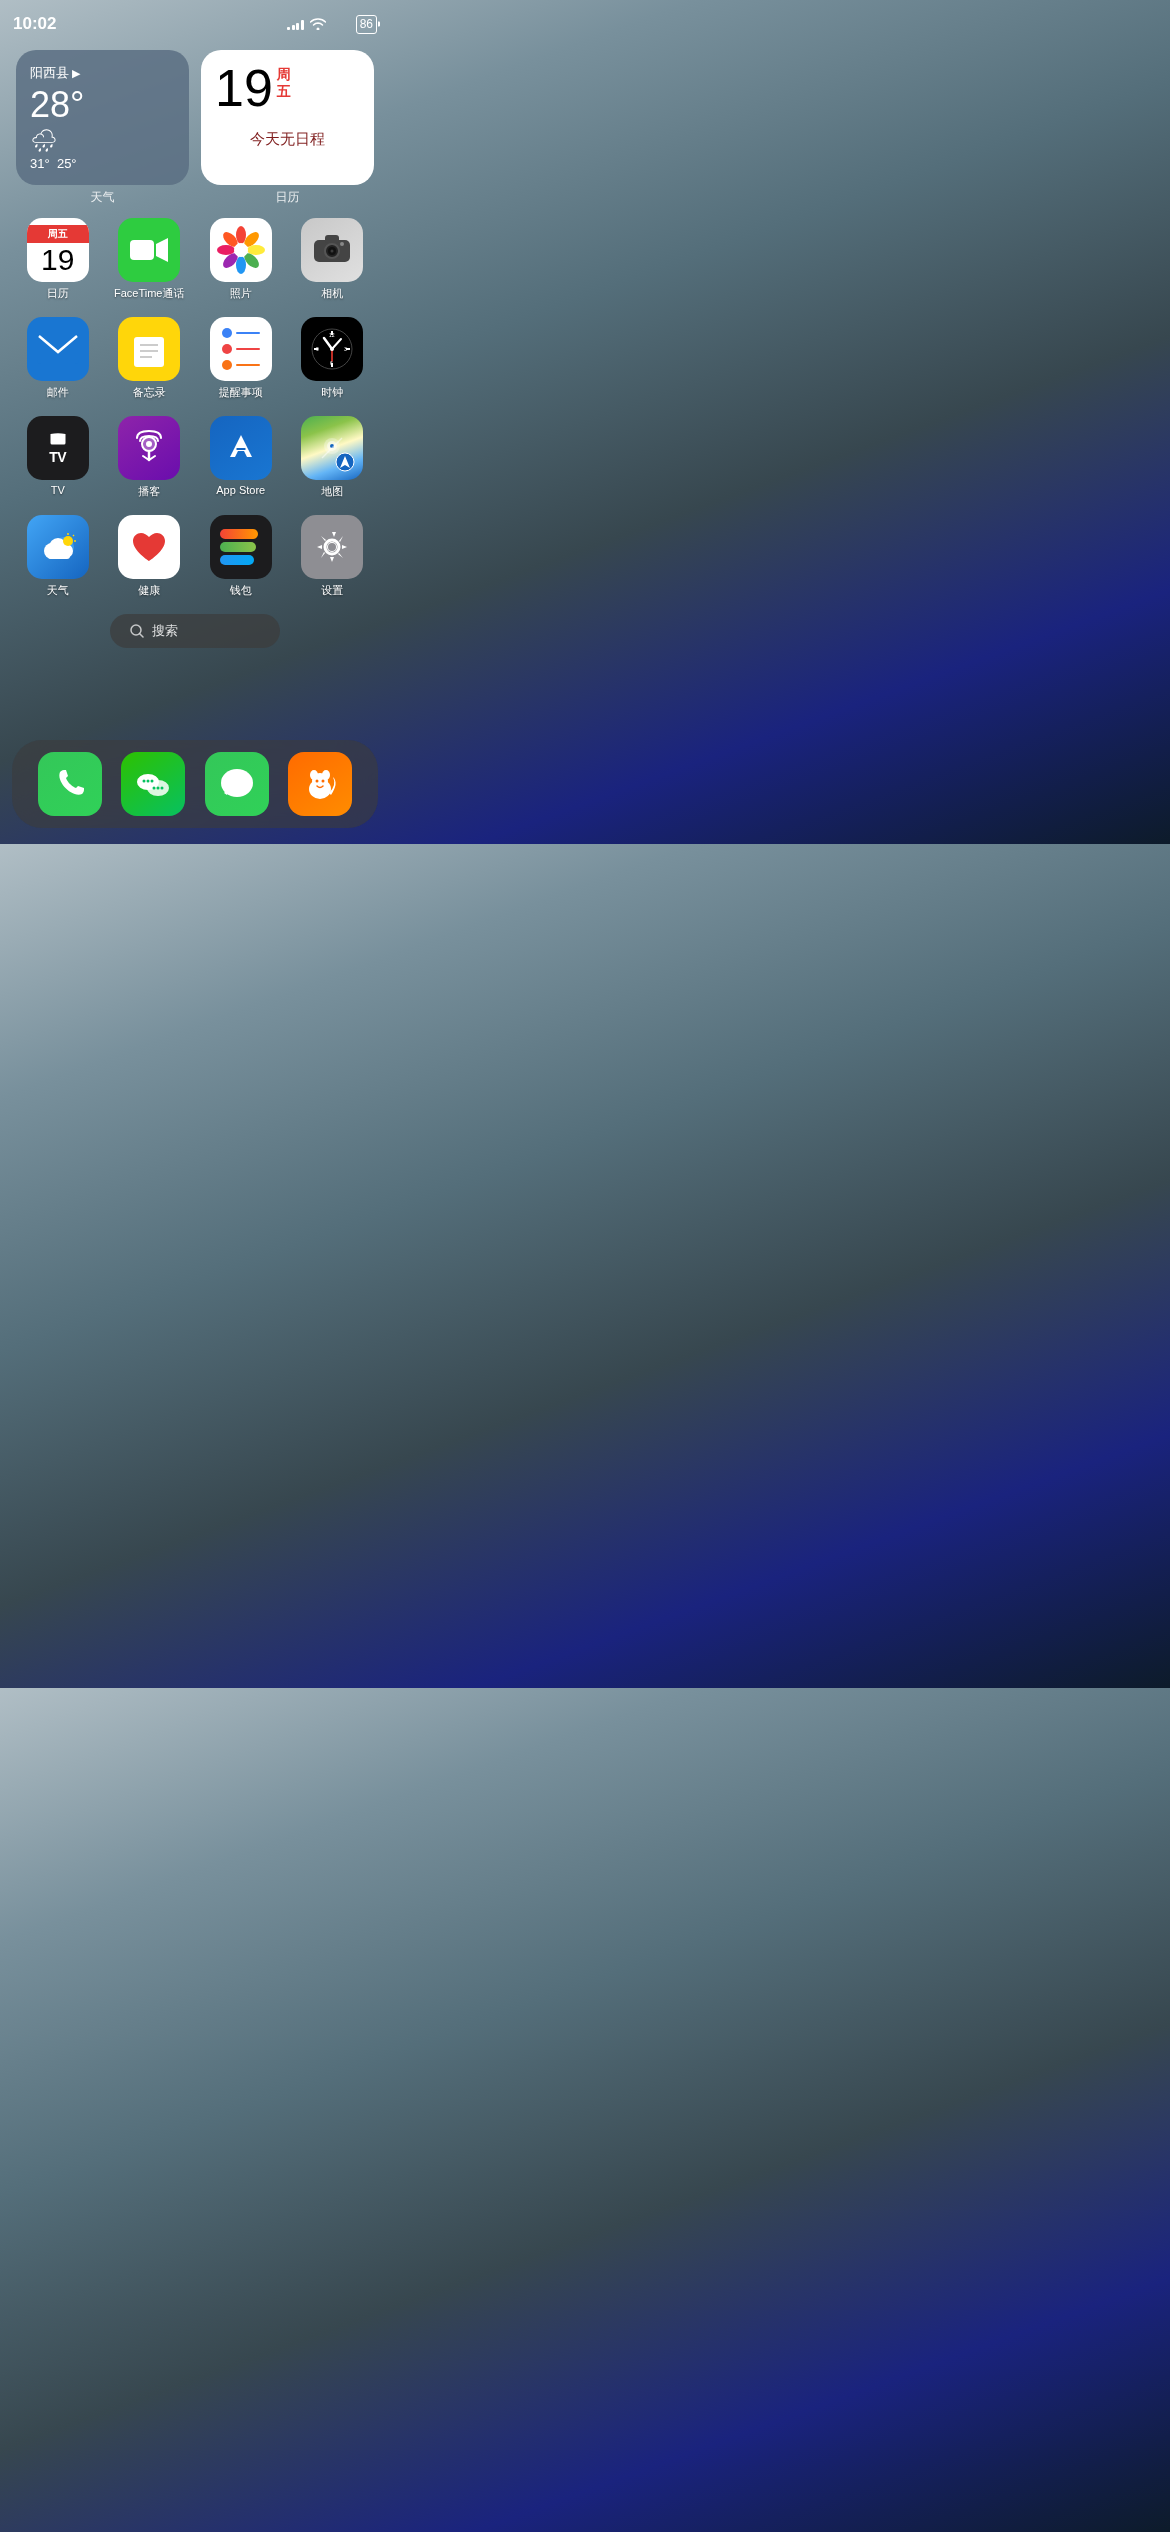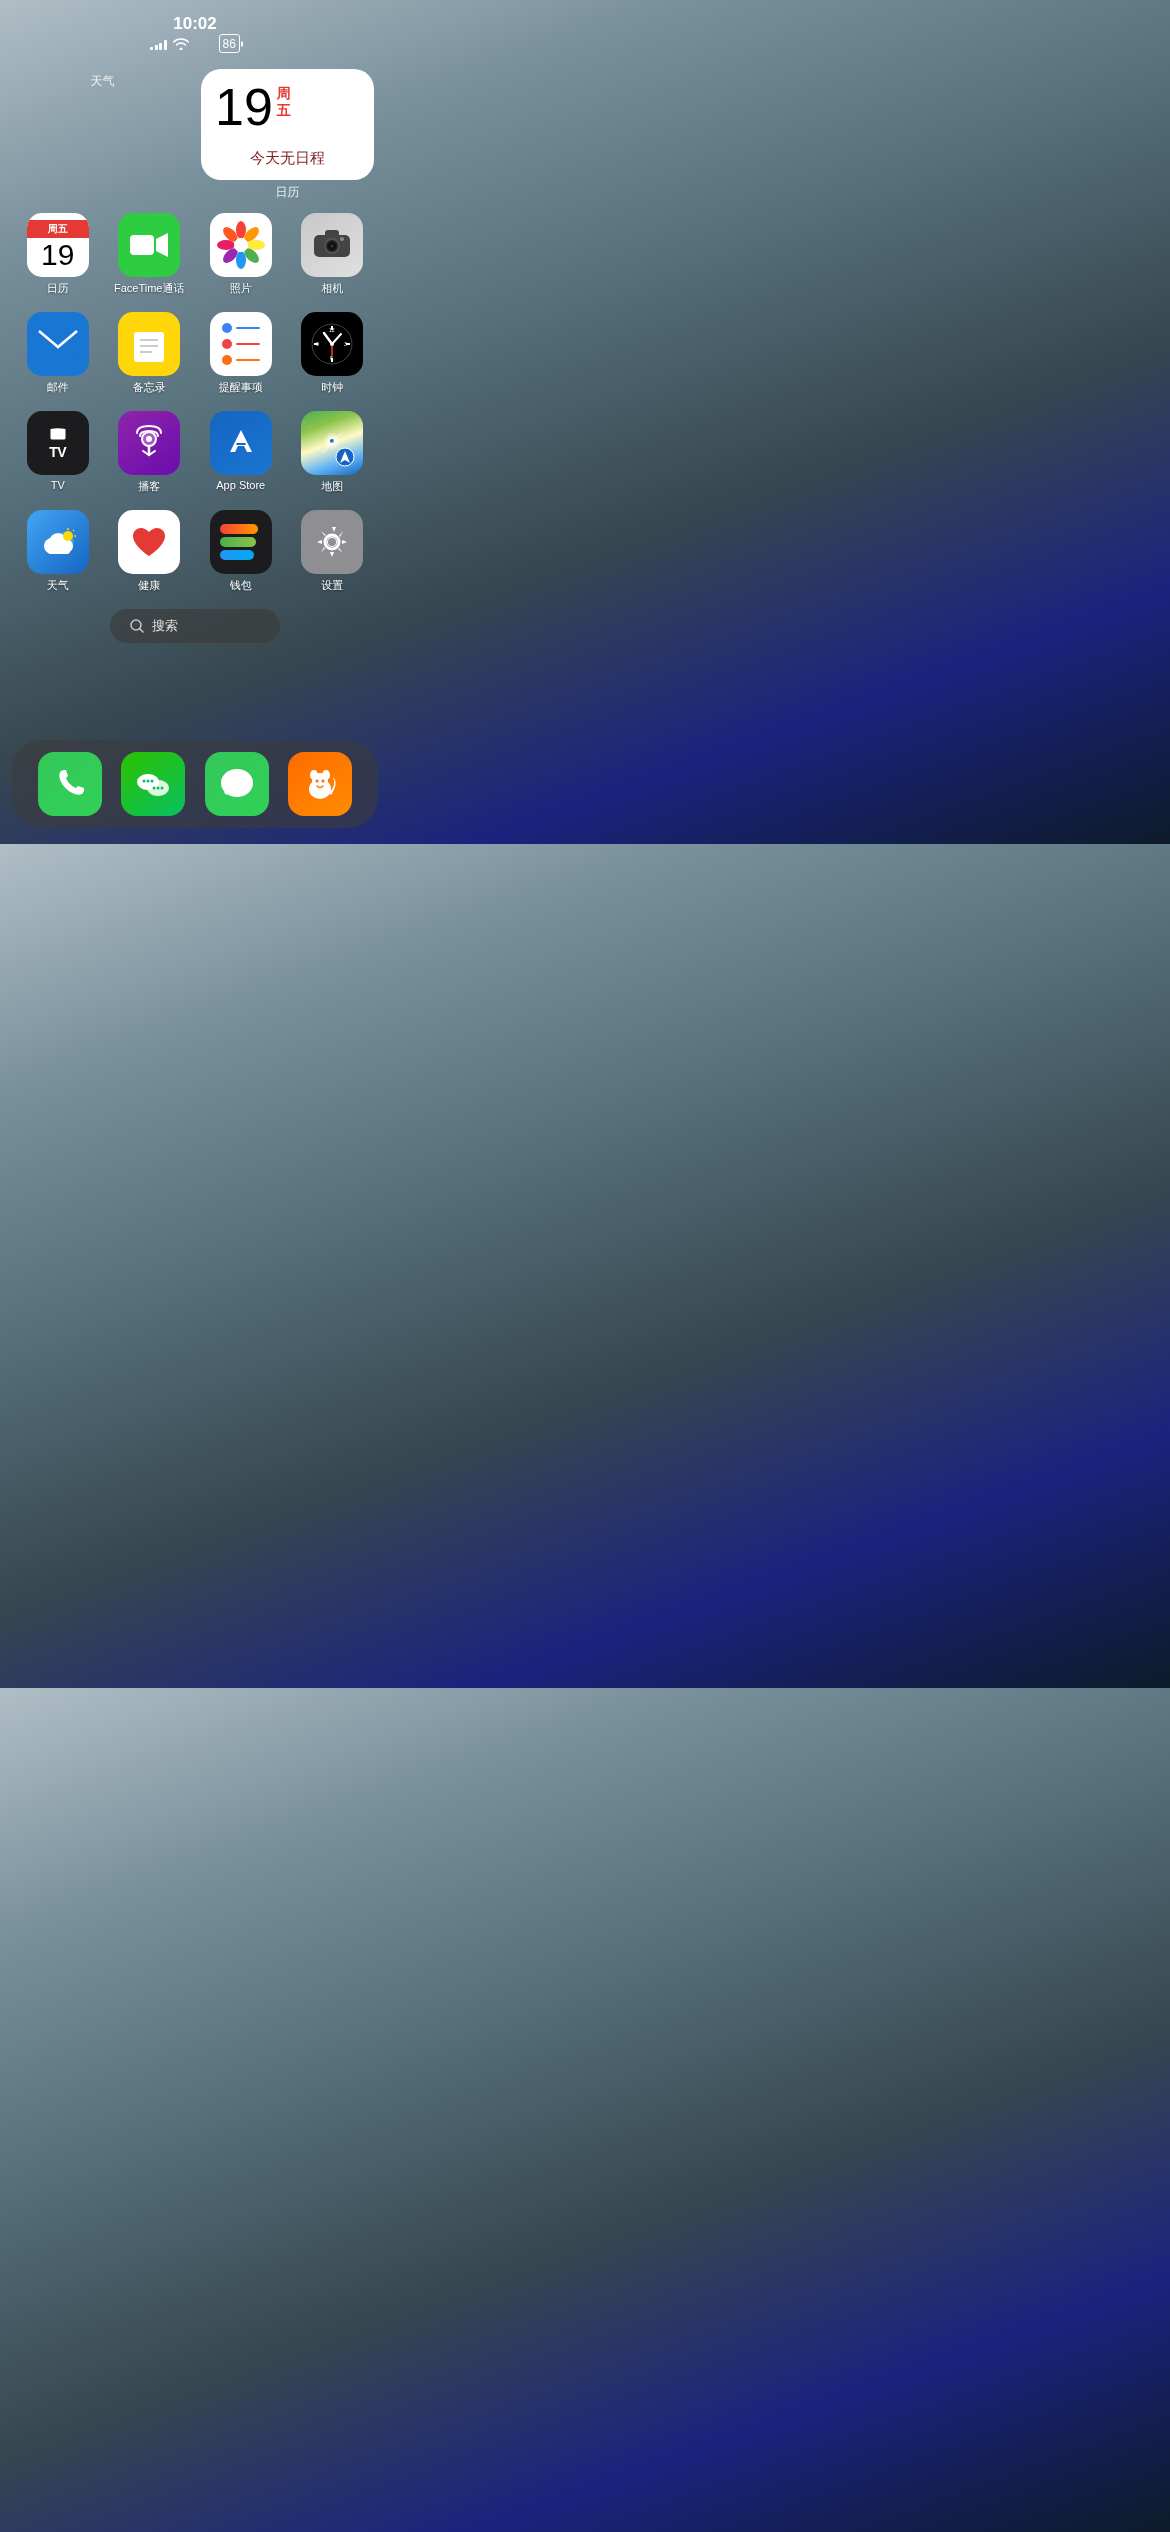--- a/index.html
+++ b/index.html
@@ -16,21 +16,20 @@
     }
 
     
     .status-bar {
       display: flex;
       justify-content: space-between;
       align-items: center;
       padding: 14px 13px 6px;
       position: relative;
       z-index: 10;
-      flex-direction: column;
     }
 
     .status-time {
       font-size: 17px;
       font-weight: 600;
       color: white;
     }
 
     .status-icons {
       display: flex;
@@ -401,20 +400,31 @@
       <path d="M3.5 7A6.5 6.5 0 0 1 8 5a6.5 6.5 0 0 1 4.5 2" stroke="white" stroke-width="1.5" fill="none" stroke-linecap="round"></path>
       <path d="M0.5 4A10.5 10.5 0 0 1 8 1a10.5 10.5 0 0 1 7.5 3" stroke="white" stroke-width="1.5" fill="none" stroke-linecap="round"></path>
     </svg>
     <div class="battery">86</div>
   </div>
 </div>
 
 <div class="widgets-row">
 
   <div style="flex:1; display:flex; flex-direction:column;">
+    <div class="widget-weather">
+      <div class="location">
+        <span>阳西县</span>
+        <span style="font-size:11px;">▶</span>
+      </div>
+      <div class="temp-main">28°</div>
+      <div class="weather-icon-rain">🌧</div>
+      <div class="temp-range">
+        <span>31°</span>&nbsp;&nbsp;<span>25°</span>
+      </div>
+    </div>
     <div class="widget-label">天气</div>
   </div>
 
   <div style="flex:1; display:flex; flex-direction:column;">
     <div class="widget-calendar">
       <div class="cal-top">
         <div class="cal-day-num">19</div>
         <div class="cal-day-label">
           <div class="cal-dow">
             <span>周</span><br>

